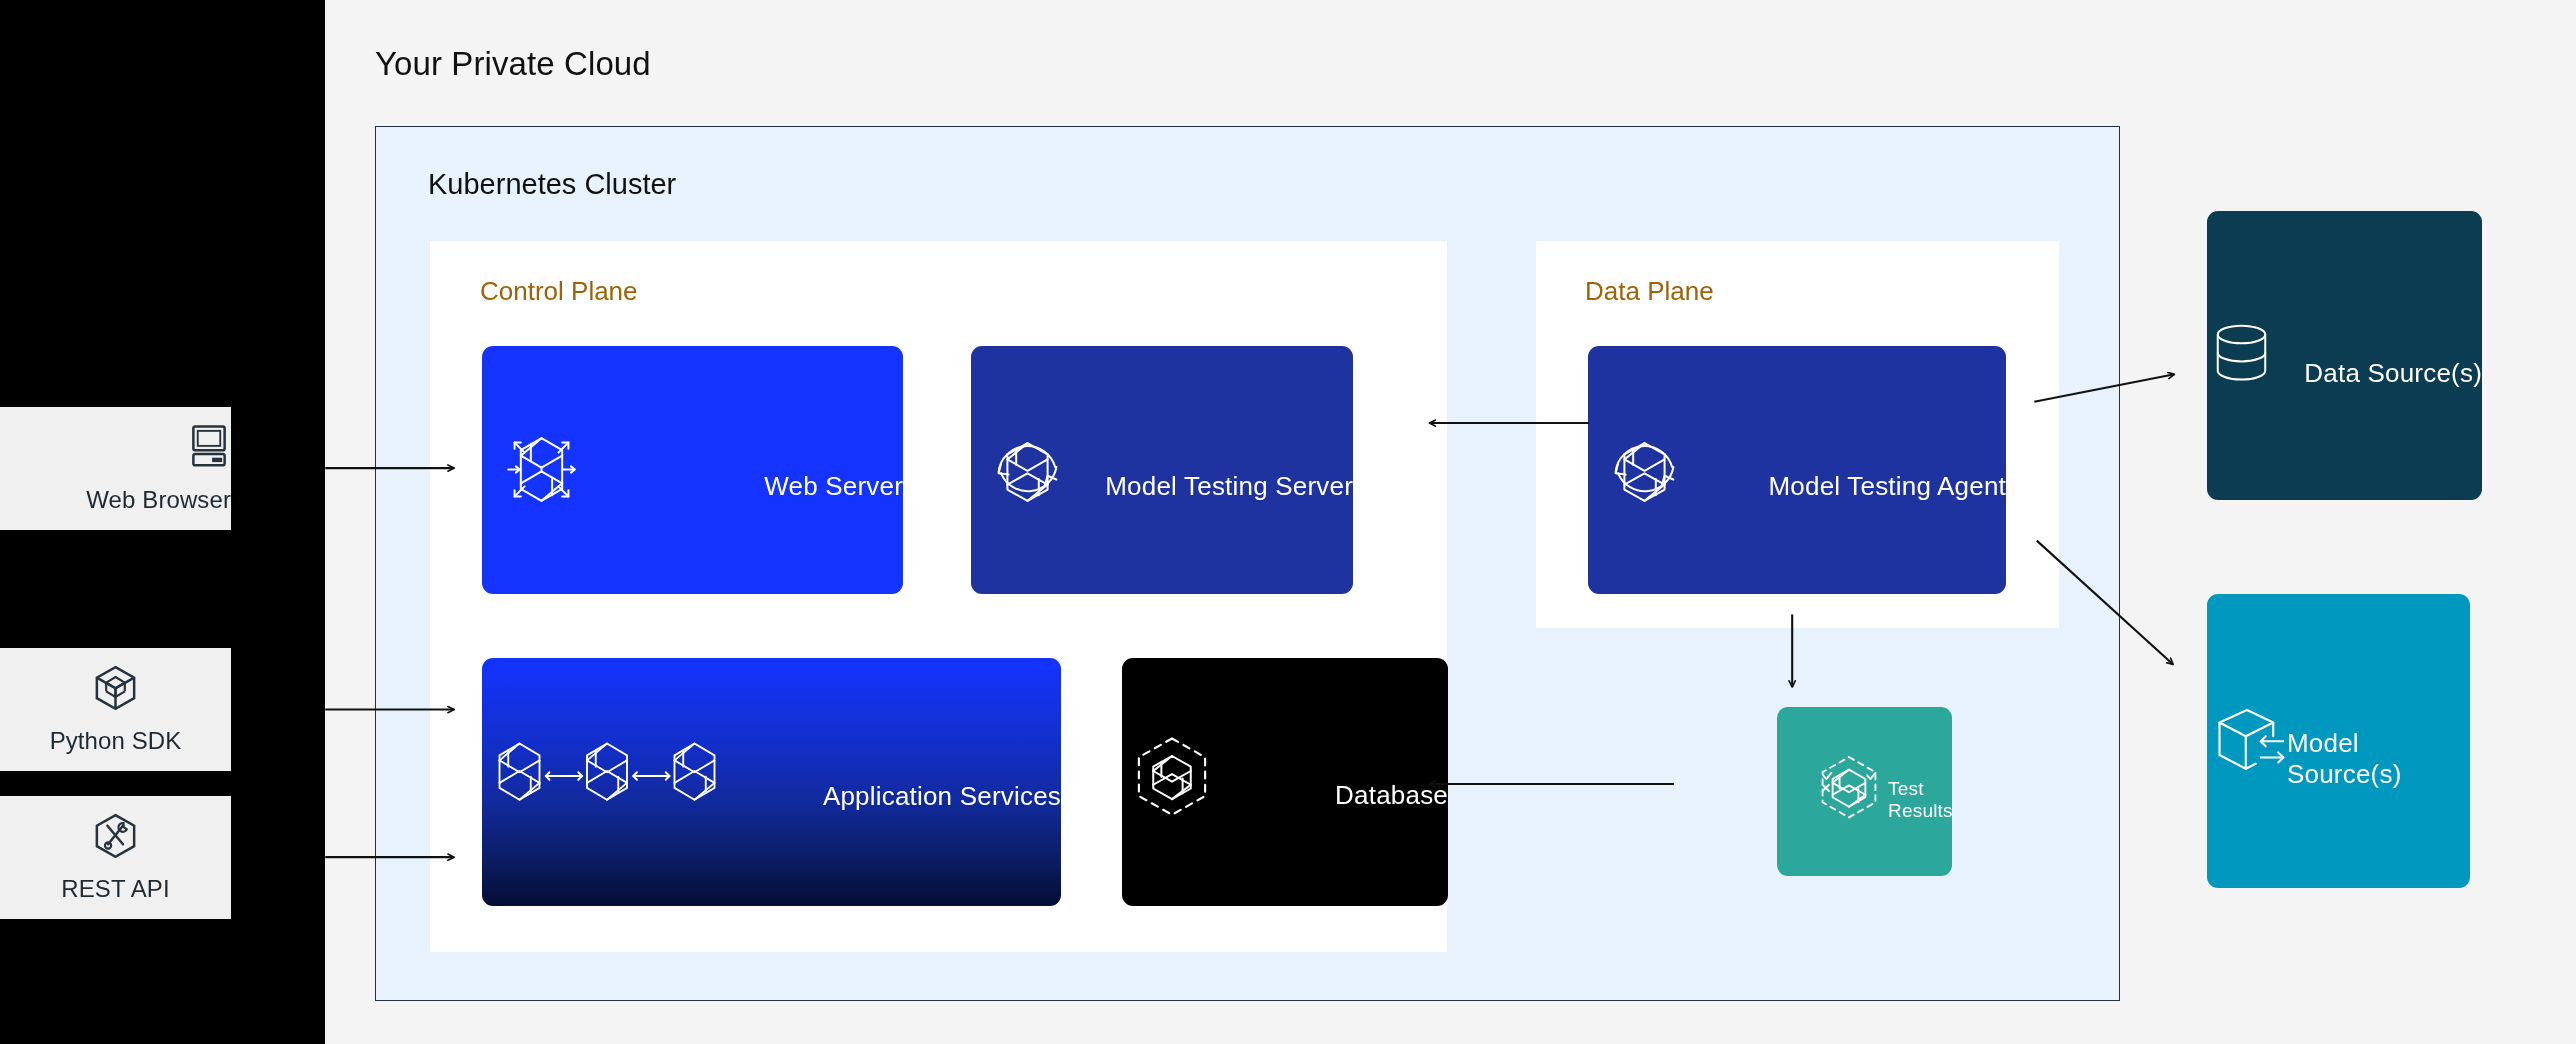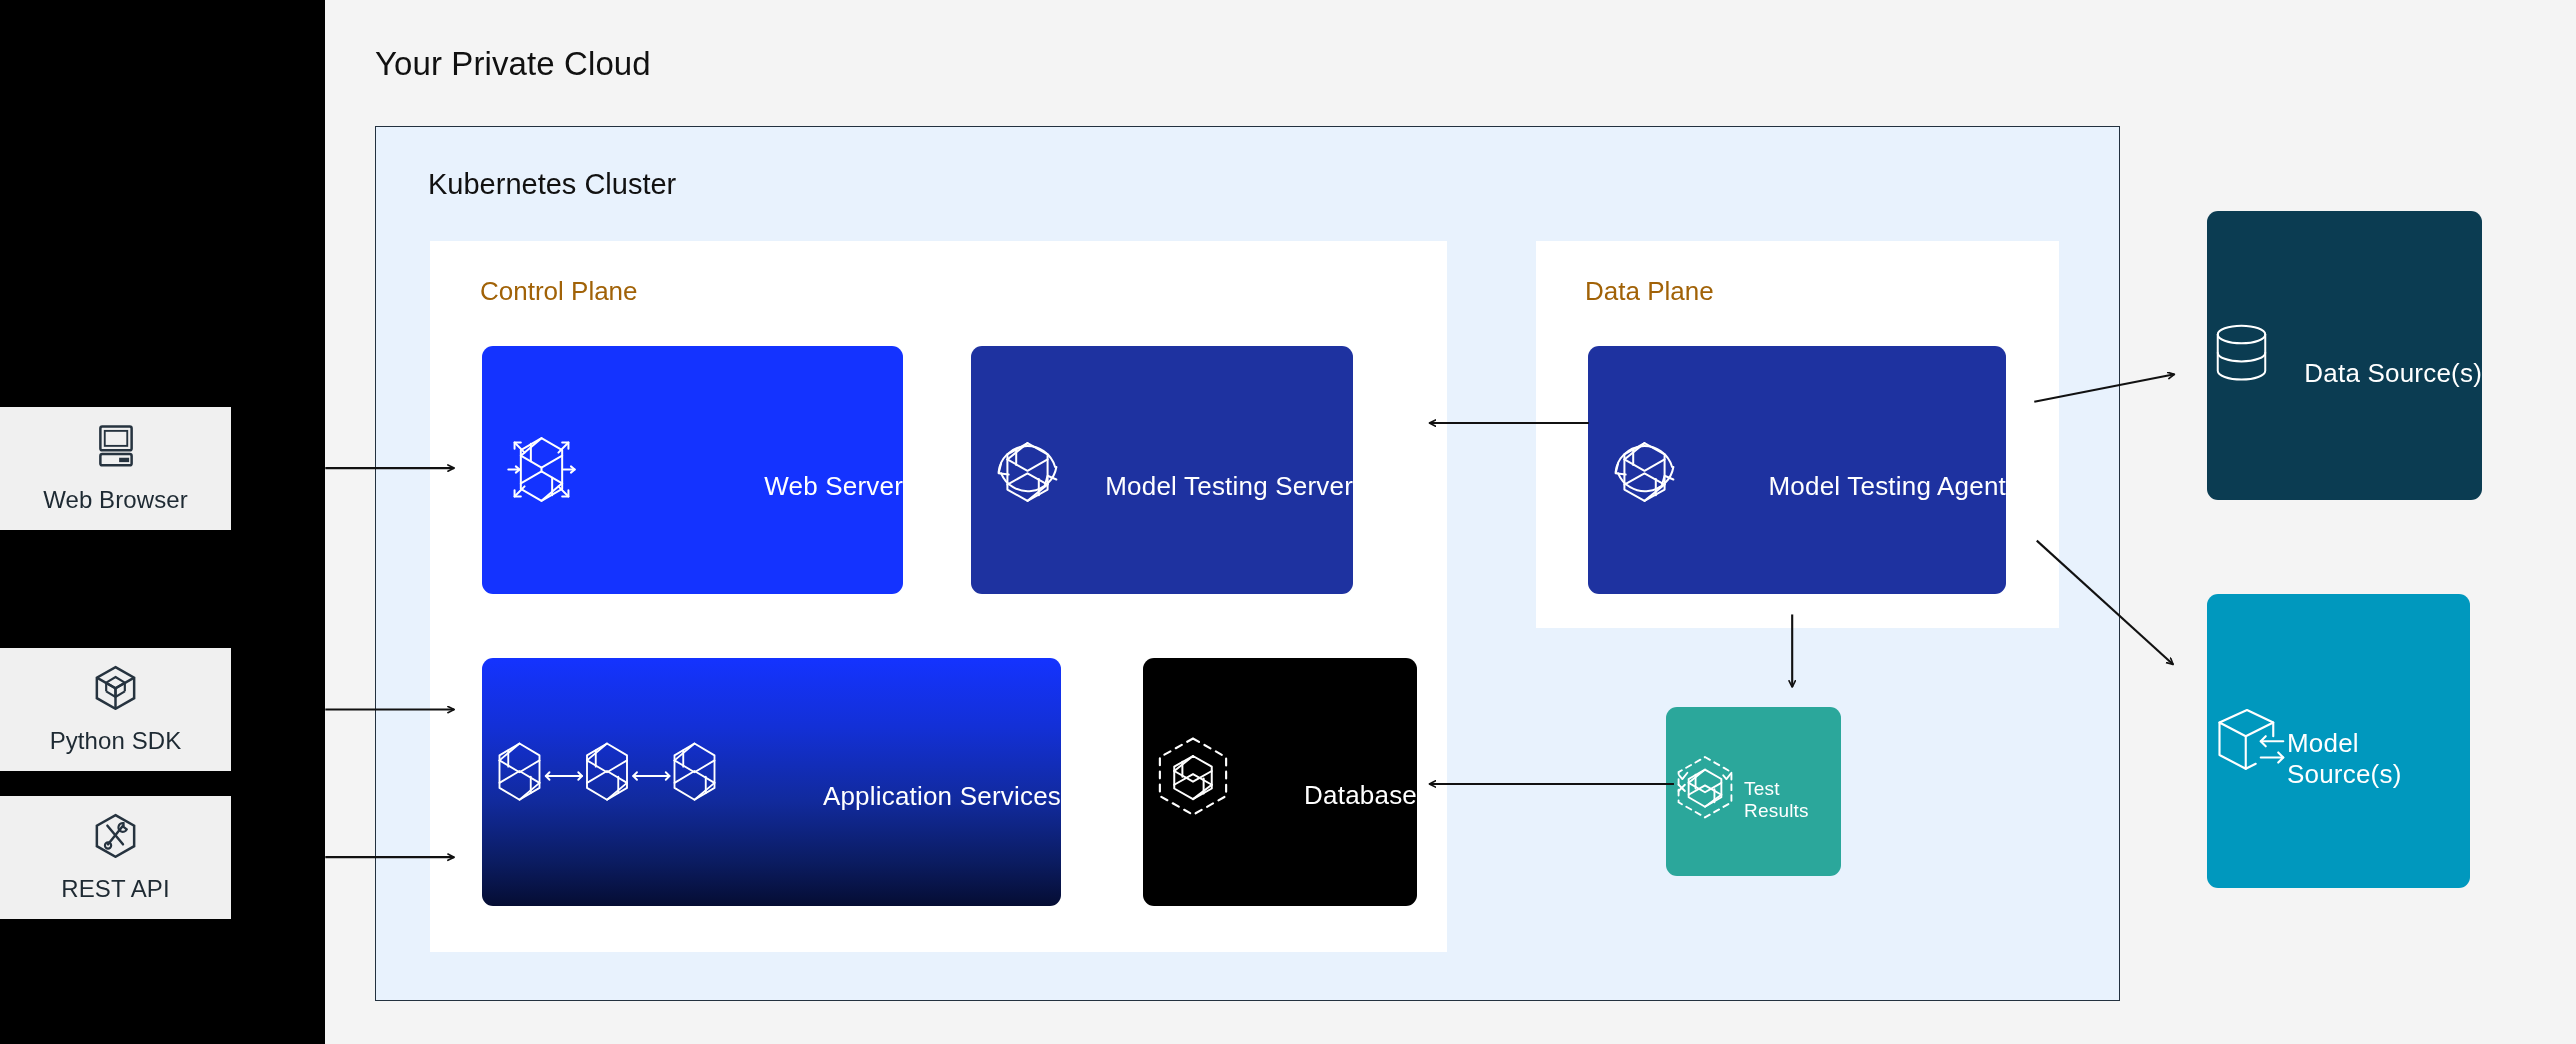--- a/index.html
+++ b/index.html
@@ -74,21 +74,21 @@
 
   <div class="cluster" style="left:375px;top:126px;width:1745px;height:875px;"></div>
   <div class="cluster-title" style="left:428px;top:168px;">Kubernetes Cluster</div>
 
   <div class="plane" style="left:430px;top:241px;width:1017px;height:711px;"></div>
   <div class="plane-title" style="left:480px;top:276px;">Control Plane</div>
 
   <div class="plane" style="left:1536px;top:241px;width:523px;height:387px;"></div>
   <div class="plane-title" style="left:1585px;top:276px;">Data Plane</div>
 
-  <div class="client-card" style="top:407px;width:231px;height:123px;">
+  <div class="client-card" style="top:407px;width:231px;height:123px;align-items:flex-end;">
     <span class="ico">
       <svg width="44" height="45" viewBox="0 0 70 72">
         <rect x="10" y="4" width="50" height="38" rx="3" fill="none" stroke="#26333f" stroke-width="4"></rect>
         <rect x="17" y="11" width="36" height="24" fill="none" stroke="#26333f" stroke-width="3"></rect>
         <rect x="10" y="48" width="50" height="18" rx="3" fill="none" stroke="#26333f" stroke-width="4"></rect>
         <rect x="40" y="54" width="16" height="7" fill="#26333f"></rect>
       </svg>
     </span>
     <span class="lbl">Web Browser</span>
   </div>
@@ -215,21 +215,21 @@
           <polyline points="154,61 160,67 154,73"></polyline>
           <line x1="242" y1="67" x2="300" y2="67"></line>
           <polyline points="248,61 242,67 248,73"></polyline>
           <polyline points="294,61 300,67 294,73"></polyline>
         </g>
       </svg>
     </span>
     <span class="lbl" style="font-size:26px;margin-top:29px;">Application Services</span>
   </div>
 
-  <div class="tile t-database" style="left:1122px;top:658px;width:274px;height:248px;margin-left:21px;">
+  <div class="tile t-database" style="left:1122px;top:658px;width:326px;height:248px;">
     <span class="ico">
       <svg width="100" height="100" viewBox="0 0 160 160">
         <polygon points="80,12 133,42 133,104 80,134 27,104 27,42" fill="none" stroke="#ffffff" stroke-width="3.4" stroke-dasharray="11 10" stroke-linecap="round"></polygon>
         <g fill="none" stroke="#ffffff" stroke-width="3.2" stroke-linecap="round" stroke-linejoin="round">
           <polygon points="80,40 110,57 110,92 80,109 50,92 50,57"></polygon>
           <polyline points="50,64 80,81 110,64"></polyline>
           <polyline points="50,86 80,69 110,86"></polyline>
           <line x1="63" y1="49" x2="63" y2="73"></line>
           <line x1="97" y1="76" x2="97" y2="100"></line>
           <line x1="50" y1="64" x2="80" y2="40"></line>
@@ -254,21 +254,21 @@
           <path d="M44 94 A46 46 0 0 1 134 86"></path>
           <polyline points="48,80 44,96 60,98"></polyline>
           <path d="M136 86 A46 46 0 0 1 48 96"></path>
           <polyline points="118,114 122,100 136,106"></polyline>
         </g>
       </svg>
     </span>
     <span class="lbl" style="font-size:26px;margin-top:33px;">Model Testing Agent</span>
   </div>
 
-  <div class="tile t-testresults" style="left:1666px;top:707px;width:175px;height:169px;">
+  <div class="tile t-testresults" style="left:1777px;top:707px;width:175px;height:169px;padding-left:33px;">
     <span class="ico">
       <svg width="78" height="78" viewBox="0 0 124 124">
         <polygon points="62,8 104,32 104,80 62,104 20,80 20,32" fill="none" stroke="#ffffff" stroke-width="3" stroke-dasharray="9 8" stroke-linecap="round"></polygon>
         <g fill="none" stroke="#ffffff" stroke-width="3" stroke-linecap="round" stroke-linejoin="round">
           <polygon points="62,28 88,43 88,72 62,87 36,72 36,43"></polygon>
           <polyline points="36,49 62,64 88,49"></polyline>
           <polyline points="36,68 62,53 88,68"></polyline>
           <line x1="47" y1="36" x2="47" y2="58"></line>
           <line x1="77" y1="59" x2="77" y2="80"></line>
           <line x1="36" y1="49" x2="62" y2="28"></line>

